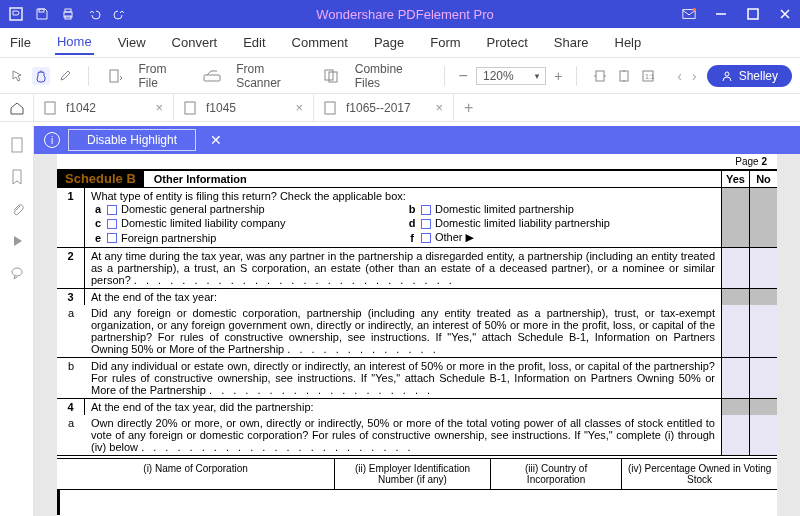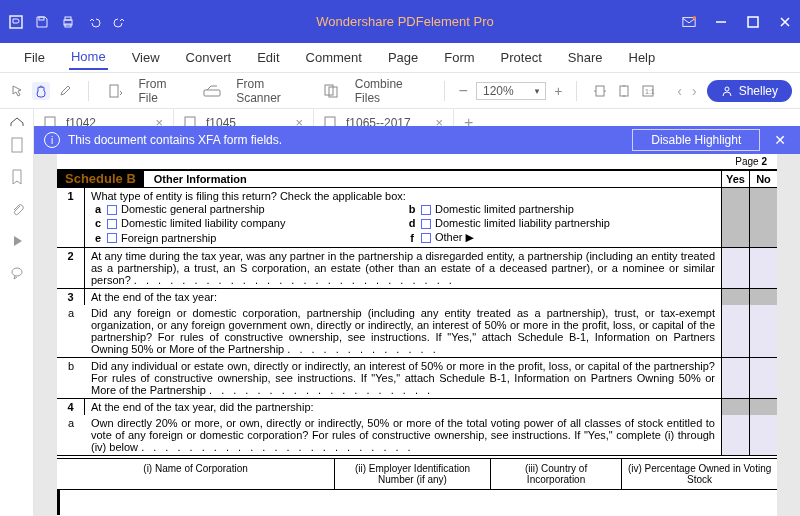--- a/index.html
+++ b/index.html
@@ -1,23 +1,23 @@
 <!DOCTYPE html>
 <html><head>
 <meta charset="utf-8">
 <style>
 *{box-sizing:border-box;margin:0;padding:0;font-family:"Segoe UI",Arial,sans-serif}
 body{width:800px;height:516px;overflow:hidden;background:#fff;font-size:12px;color:#333}
-.titlebar{height:43px;background:#3d4cd6;display:flex;align-items:center;padding:0 8px;color:#fdba74}
+.titlebar{height:28px;background:#3d4cd6;display:flex;align-items:center;padding:0 8px;color:#f0abfc}
 .titlebar .qat{display:flex;gap:10px;align-items:center}
 .titlebar .qat span{width:16px;height:16px;display:inline-flex;align-items:center;justify-content:center;opacity:.9}
 .titlebar .title{flex:1;text-align:center;font-size:13px}
 .titlebar .winctrl{display:flex;gap:18px;align-items:center}
 .titlebar .winctrl span{width:14px;display:inline-flex;justify-content:center}
-.menubar{height:30px;background:#fff;display:flex;align-items:center;padding:0 22px;gap:22px;border-bottom:1px solid #e6e6e6;font-size:13px;color:#333}
+.menubar{height:30px;background:#fff;display:flex;align-items:center;padding:0 8px;gap:22px;border-bottom:1px solid #e6e6e6;font-size:13px;color:#333}
 .menubar .mi{padding:4px 2px;cursor:pointer}
 .menubar .mi.active{color:#3d4cd6;border-bottom:2px solid #3d4cd6}
 .toolbar{height:36px;background:#fff;display:flex;align-items:center;padding:0 8px;gap:10px;border-bottom:1px solid #e6e6e6;font-size:12px;color:#555}
 .toolbar .grp{display:flex;gap:6px;align-items:center}
 .toolbar .sep{width:1px;height:20px;background:#e0e0e0;margin:0 4px}
 .toolbar .btn{display:flex;align-items:center;gap:15px;padding:3px 4px;cursor:pointer}
 .toolbar .icon{width:18px;height:18px;display:inline-flex;align-items:center;justify-content:center;color:#555}
 .toolbar .zoom{display:flex;align-items:center;gap:8px}
 .toolbar .zoombox{border:1px solid #ccc;padding:1px 6px;display:flex;align-items:center;gap:21px;font-size:12px}
 .toolbar .spacer{flex:1}
@@ -293,21 +293,20 @@
   <div class="si">
       <svg width="14" height="14" viewBox="0 0 14 14">
         <ellipse cx="7" cy="6" rx="5" ry="4" fill="none" stroke="#999"></ellipse>
         <path d="M5 10l-1 3 3-2" fill="none" stroke="#999"></path>
       </svg>
     </div>
 </div>
 
 <div class="infobar">
   <span class="ico">i</span>
-  <span class="msg">This document contains XFA form fields.</span>
   <span class="dbtn">Disable Highlight</span>
   <span class="xb">✕</span>
 </div>
 
 <div class="docwrap">
   <div class="page">
     <div class="pgtop">
         <span></span>
         <span>Page <b>2</b></span>
       </div>

